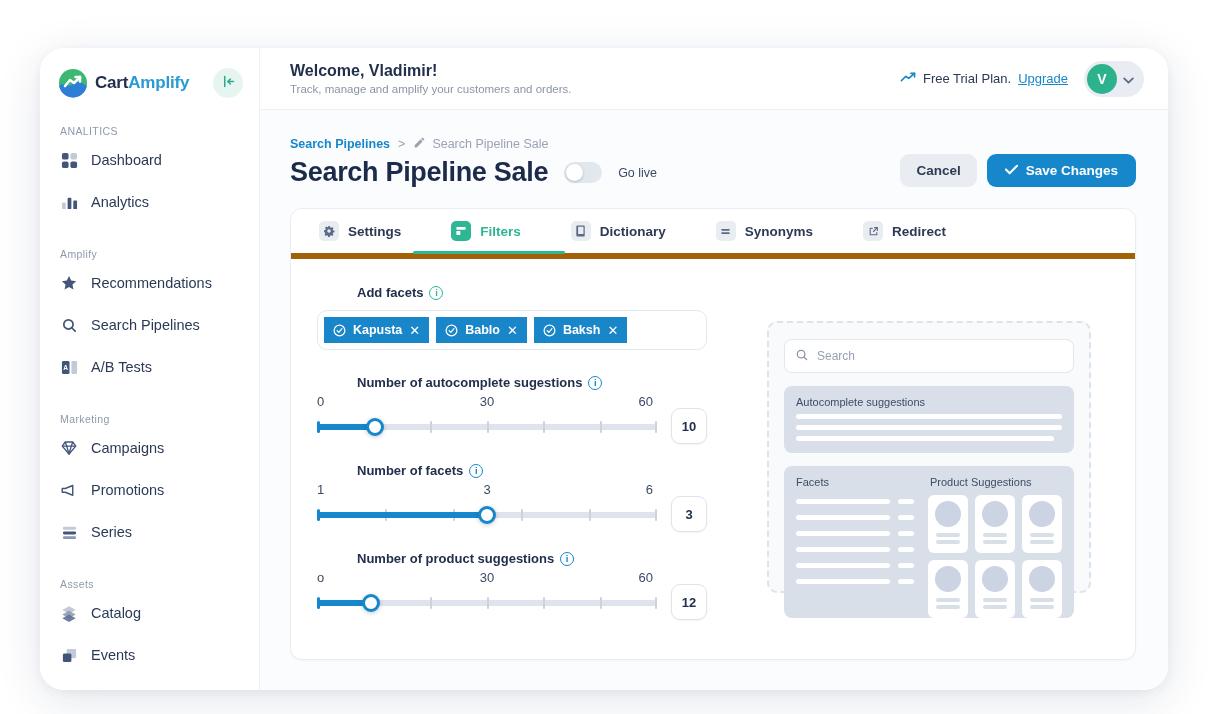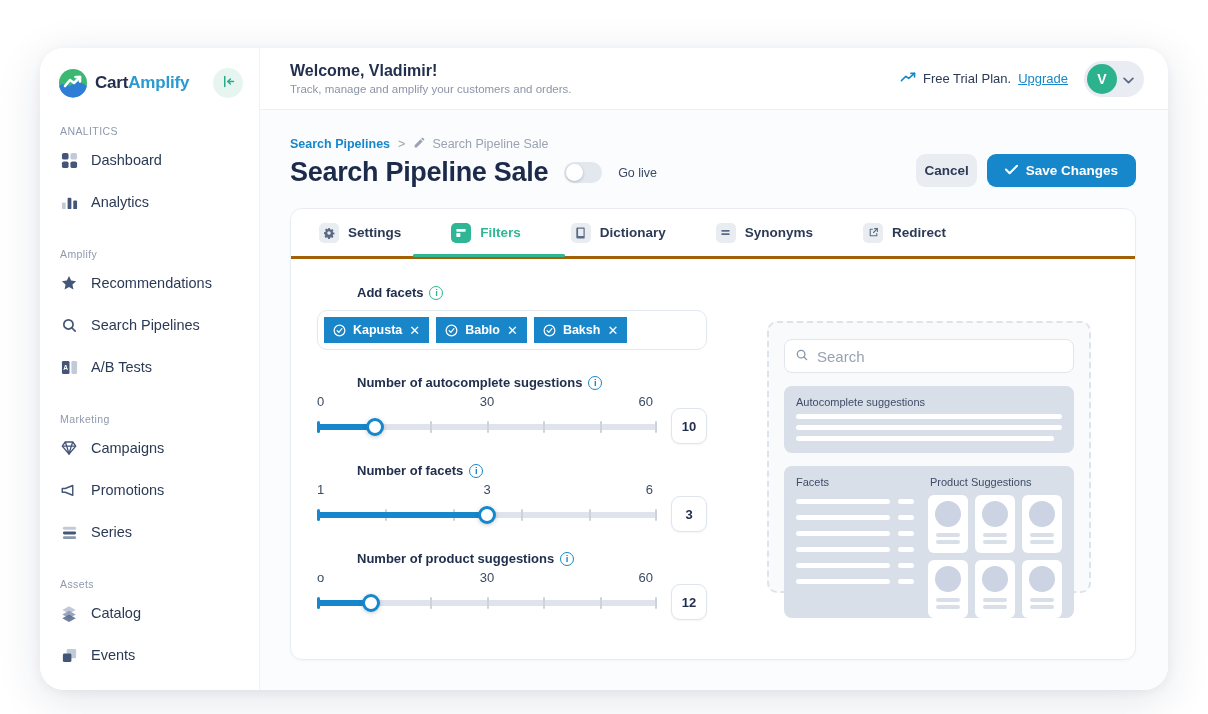--- a/index.html
+++ b/index.html
@@ -44,28 +44,28 @@
   .crumb-sep { color:#9aa3b2; }
   .crumb-cur { color:#9aa3b2; display:flex; align-items:center; gap:6px; }
   .title-row { display:flex; align-items:center; gap:16px; margin-top:5px; }
   .page-title { font-size:27px; font-weight:800; color:#1d2b4a; letter-spacing:-.3px; }
   .toggle { width:38px; height:21px; border-radius:12px; background:#e3e8ef; position:relative; cursor:pointer; flex:0 0 38px; }
   .toggle .knob { position:absolute; top:2px; left:2px; width:17px; height:17px; border-radius:50%; background:#fff;
                   box-shadow:0 1px 3px rgba(20,40,80,.25); }
   .golive { font-size:12.5px; color:#3c4a63; }
   .head-actions { margin-left:auto; display:flex; gap:10px; margin-top:18px; }
   .btn { border:none; border-radius:9px; font-size:13.5px; font-weight:600; cursor:pointer;
-         padding:9px 8px; display:flex; align-items:center; gap:8px; }
+         padding:9px 16px; display:flex; align-items:center; gap:8px; }
   .btn-cancel { background:#e9edf2; color:#2b3a55; }
   .btn-save { background:#1787cb; color:#fff; font-weight:700; padding:9px 18px; }
 
   
   .card { margin-top:20px; background:#fff; border:1px solid #e9edf1; border-radius:12px; height:452px;
           box-shadow:0 1px 3px rgba(25,45,85,.03); display:flex; flex-direction:column; }
-  .tabs { height:50px; flex:0 0 50px; border-bottom:3px solid #a16207; display:flex; align-items:stretch;
+  .tabs { height:50px; flex:0 0 50px; border-bottom:6px solid #a16207; display:flex; align-items:stretch;
           gap:50px; padding:0 28px; }
   .tab { position:relative; display:flex; align-items:center; gap:9px; font-size:13.5px; font-weight:600;
          color:#2c3a55; cursor:pointer; }
   .tab .tab-ic { width:20px; height:20px; border-radius:5px; background:#e9edf2; display:flex;
                  align-items:center; justify-content:center; }
   .tab.active { color:#2eb695; }
   .tab.active .tab-ic { background:#2eb695; }
   .tab.active::after { content:""; position:absolute; left:-38px; right:-44px; bottom:-1px; height:3px;
                        background:#2eb695; border-radius:2px; }
 
@@ -97,21 +97,21 @@
   .handle { position:absolute; top:2px; width:18px; height:18px; border-radius:50%; background:#fff;
             border:3px solid #1787cb; transform:translateX(-50%); box-shadow:0 1px 4px rgba(20,40,80,.25); cursor:grab; }
   .value-box { width:40px; height:36px; border:1px solid #dfe5eb; border-radius:9px; background:#fff;
                display:flex; align-items:center; justify-content:center; font-size:13px; font-weight:600;
                color:#22304e; margin-bottom:-6px; box-shadow:0 1px 2px rgba(25,45,85,.05); }
 
   
   .preview { margin-left:auto; width:324px; flex:0 0 324px; height:272px; margin-top:36px;
              border:2px dashed #dde3ea; border-radius:10px; background:#f8fafc; padding:16px 15px; }
   .pv-search { background:#fff; border:1px solid #e2e7ed; border-radius:8px; height:34px; display:flex;
-               align-items:center; gap:8px; padding:0 10px; font-size:15px; color:#98a2b3; }
+               align-items:center; gap:8px; padding:0 10px; font-size:12px; color:#98a2b3; }
   .pv-card { background:#d9dfe9; border-radius:8px; margin-top:13px; }
   .pv-auto { padding:10px 12px 12px; }
   .pv-label { font-size:11px; color:#3e4c66; }
   .sk-line { height:5px; background:#fff; border-radius:2.5px; }
   .pv-auto .sk-line { margin-top:6px; }
   .pv-auto .sk-line:first-of-type { margin-top:12px; }
   .pv-bottom { padding:10px 12px 12px; display:flex; gap:14px; height:152px; }
   .pv-facets { width:118px; flex:0 0 118px; display:flex; flex-direction:column; }
   .fk-row { display:flex; align-items:center; gap:8px; margin-top:11px; }
   .fk-row .long { flex:1; height:5px; background:#fff; border-radius:2.5px; }

